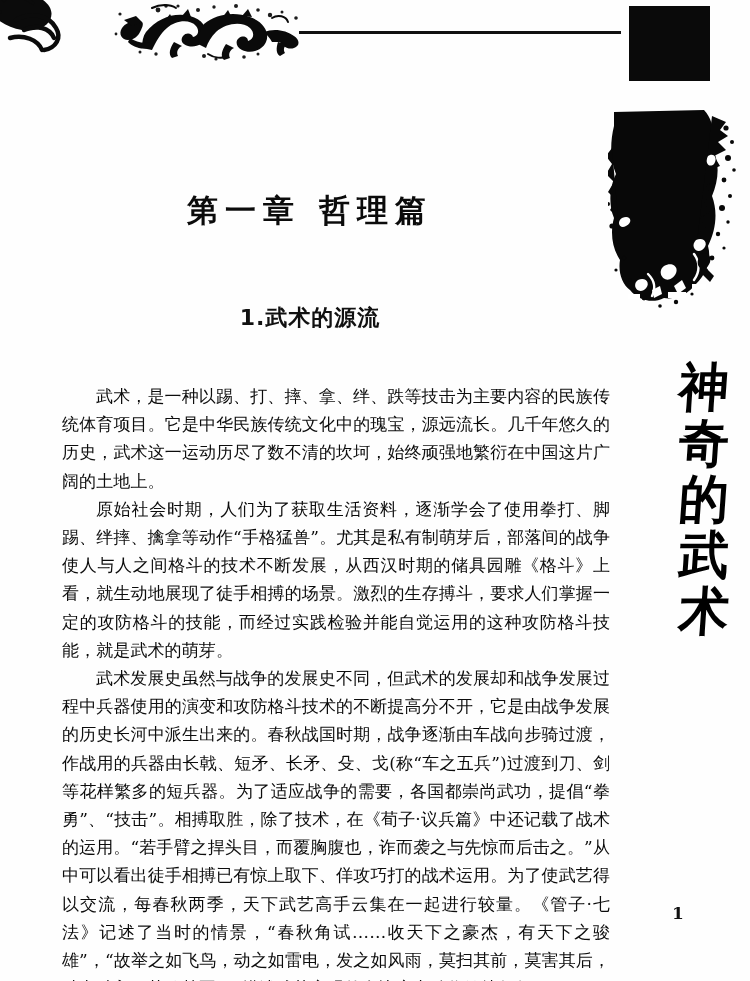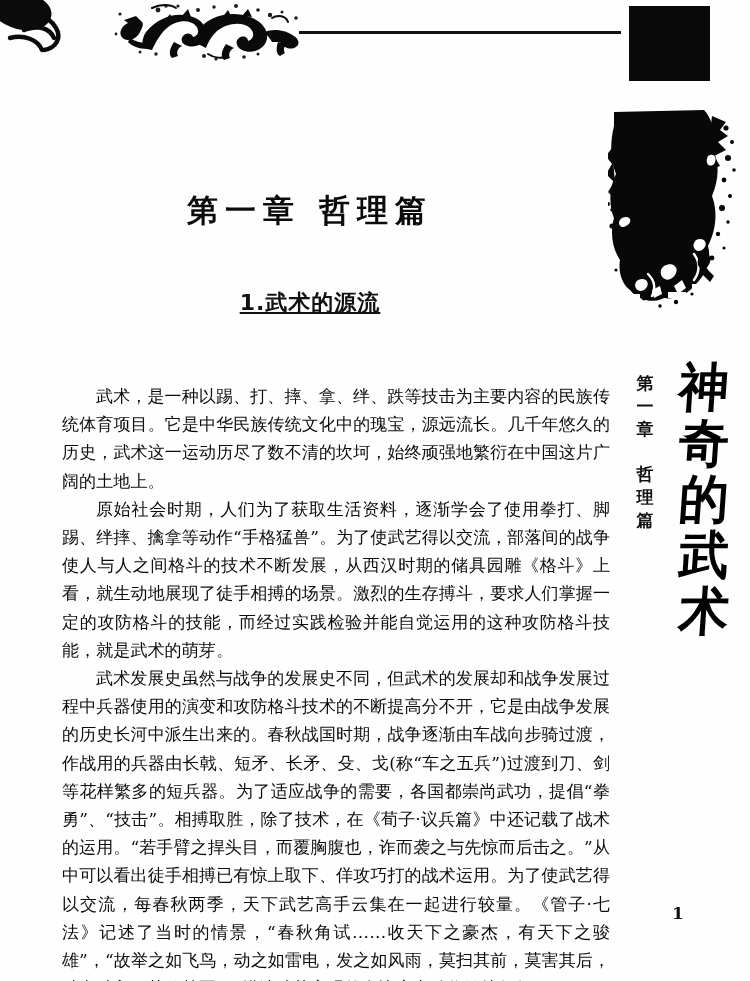--- a/index.html
+++ b/index.html
@@ -74,28 +74,27 @@
     text-align: center;
     font-family: "DejaVu Sans", "Liberation Sans", sans-serif;
     font-size: 31px;
     font-weight: 700;
     letter-spacing: 7px;
     color: #0b0b0b;
   }
   .section-title {
     position: absolute;
     left: 0;
-    top: 288px;
+    top: 303px;
     width: 620px;
     text-align: center;
     font-size: 22px;
     font-weight: 700;
     letter-spacing: 1px;
     color: #111;
-    text-decoration: underline;
   }
 
   
   .body-col {
     position: absolute;
     left: 62px;
     top: 382px;
     width: 548px;
   }
   .para {
@@ -312,29 +311,24 @@
       </g>
     </svg>
   </div>
 
   <div class="chapter-title">第一章  哲理篇</div>
 
   <div class="section-title">1.武术的源流</div>
 
   <div class="body-col">
     <p class="para">武术，是一种以踢、打、摔、拿、绊、跌等技击为主要内容的民族传统体育项目。它是中华民族传统文化中的瑰宝，源远流长。几千年悠久的历史，武术这一运动历尽了数不清的坎坷，始终顽强地繁衍在中国这片广阔的土地上。</p>
-    <p class="para">原始社会时期，人们为了获取生活资料，逐渐学会了使用拳打、脚踢、绊摔、擒拿等动作“手格猛兽”。为了使武艺得以交流，部落间的战争使人与人之间格斗的技术不断发展，从西汉时期的储具园雕《格斗》上看，就生动地展现了徒手相搏的场景。激烈的生存搏斗，要求人们掌握一定的攻防格斗的技能，而经过实践检验并能自觉运用的这种攻防格斗技能，就是武术的萌芽。</p>
+    <p class="para">原始社会时期，人们为了获取生活资料，逐渐学会了使用拳打、脚踢、绊摔、擒拿等动作“手格猛兽”。尤其是私有制萌芽后，部落间的战争使人与人之间格斗的技术不断发展，从西汉时期的储具园雕《格斗》上看，就生动地展现了徒手相搏的场景。激烈的生存搏斗，要求人们掌握一定的攻防格斗的技能，而经过实践检验并能自觉运用的这种攻防格斗技能，就是武术的萌芽。</p>
     <p class="para">武术发展史虽然与战争的发展史不同，但武术的发展却和战争发展过程中兵器使用的演变和攻防格斗技术的不断提高分不开，它是由战争发展的历史长河中派生出来的。春秋战国时期，战争逐渐由车战向步骑过渡，作战用的兵器由长戟、短矛、长矛、殳、戈(称“车之五兵”)过渡到刀、剑等花样繁多的短兵器。为了适应战争的需要，各国都崇尚武功，提倡“拳勇”、“技击”。相搏取胜，除了技术，在《荀子·议兵篇》中还记载了战术的运用。“若手臂之捍头目，而覆胸腹也，诈而袭之与先惊而后击之。”从中可以看出徒手相搏已有惊上取下、佯攻巧打的战术运用。为了使武艺得以交流，每春秋两季，天下武艺高手云集在一起进行较量。《管子·七法》记述了当时的情景，“春秋角试……收天下之豪杰，有天下之骏雄”，“故举之如飞鸟，动之如雷电，发之如风雨，莫扫其前，莫害其后，独出独入，莫敢禁圉”。描述武艺高强的在比赛中动作敏捷得似</p>
   </div>
 
-  <div class="side-running">
-    <span class="grp">第一章</span>
-    <span class="gap"></span>
-    <span class="grp">哲理篇</span>
-  </div>
 
   <div class="side-booktitle">
     <span class="cgl">
         <span>神</span>
       </span>
     <span class="cgl">
         <span>奇</span>
       </span>
     <span class="cgl">
         <span>的</span>

